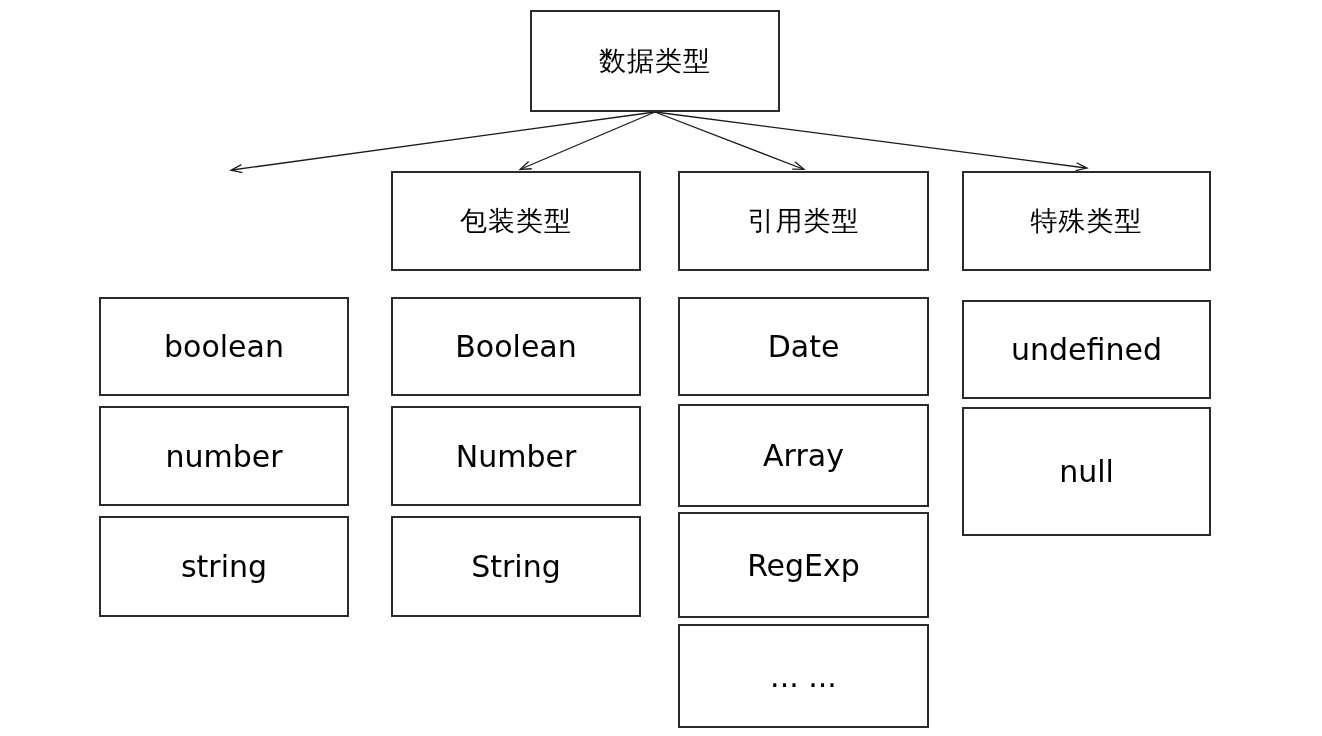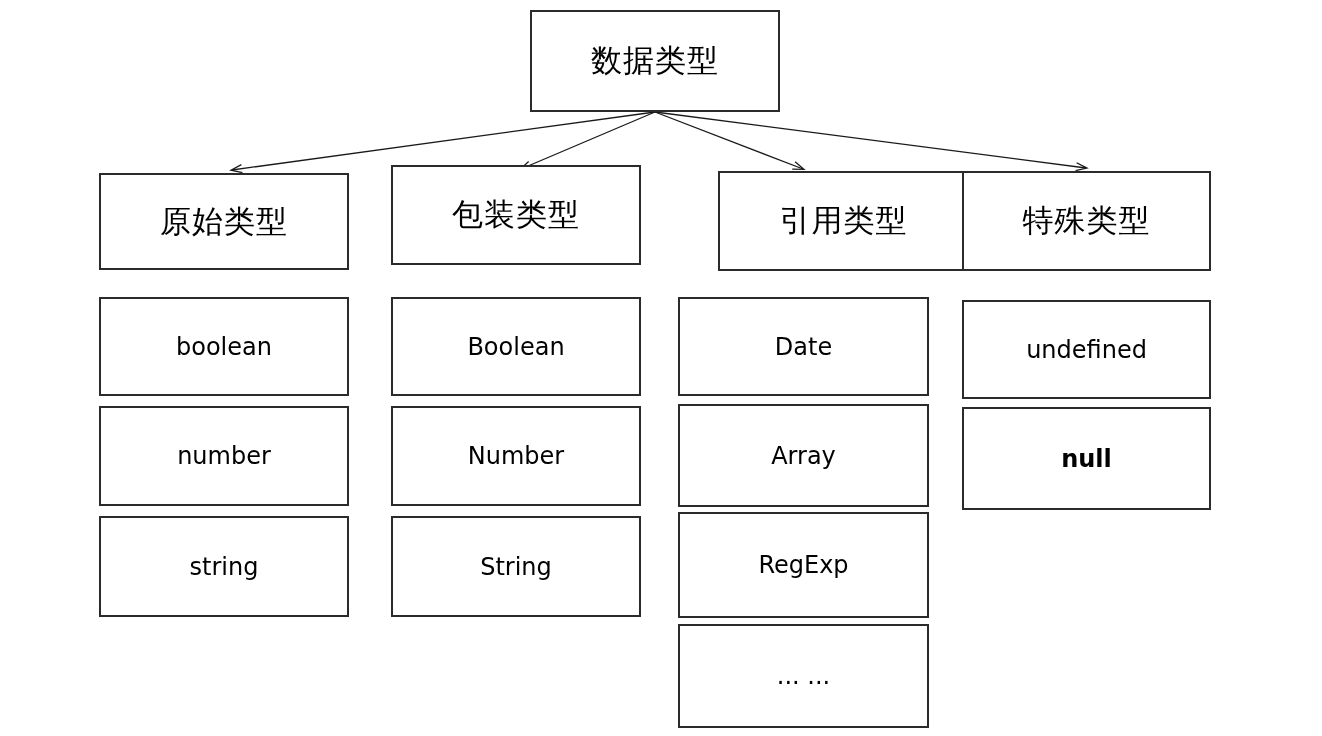--- a/index.html
+++ b/index.html
@@ -33,60 +33,60 @@
     border: 2px solid #2b2b2b;
     background: #ffffff;
     display: flex;
     align-items: center;
     justify-content: center;
     text-align: center;
   }
   
   .cjk {
     font-family: "DejaVu Serif", "Liberation Serif", serif;
-    font-size: 31px;
+    font-size: 27px;
     font-weight: 400;
     letter-spacing: 1px;
   }
   .latin {
     font-family: "DejaVu Sans", "Liberation Sans", sans-serif;
-    font-size: 24px;
+    font-size: 30px;
     font-weight: 400;
   }
   .root {
     left: 530px;
     top: 10px;
     width: 250px;
     height: 102px;
   }
   
   .cat1 { left: 99px;  top: 173px; width: 250px; height: 97px; }
-  .cat2 { left: 391px; top: 165px; width: 250px; height: 100px; }
-  .cat3 { left: 678px; top: 171px; width: 251px; height: 100px; margin-left: 40px; }
+  .cat2 { left: 391px; top: 171px; width: 250px; height: 100px; }
+  .cat3 { left: 678px; top: 171px; width: 251px; height: 100px; }
   .cat4 { left: 962px; top: 171px; width: 249px; height: 100px; text-align: right; }
 
   
   .c1r1 { left: 99px; top: 297px; width: 250px; height: 99px; }
   .c1r2 { left: 99px; top: 406px; width: 250px; height: 100px; }
   .c1r3 { left: 99px; top: 516px; width: 250px; height: 101px; }
 
   
   .c2r1 { left: 391px; top: 297px; width: 250px; height: 99px; }
   .c2r2 { left: 391px; top: 406px; width: 250px; height: 100px; }
   .c2r3 { left: 391px; top: 516px; width: 250px; height: 101px; }
 
   
   .c3r1 { left: 678px; top: 297px; width: 251px; height: 99px; text-align: right; }
   .c3r2 { left: 678px; top: 404px; width: 251px; height: 103px; }
   .c3r3 { left: 678px; top: 512px; width: 251px; height: 106px; }
   .c3r4 { left: 678px; top: 624px; width: 251px; height: 104px; }
 
   
   .c4r1 { left: 962px; top: 300px; width: 249px; height: 99px; text-align: center; }
-  .c4r2 { left: 962px; top: 407px; width: 249px; height: 103px; font-weight: bold; }
+  .c4r2 { left: 962px; top: 407px; width: 249px; height: 129px; }
 </style>
 </head>
 <body>
 
 <div id="canvas">
 
   <svg id="arrow-layer" viewBox="0 0 1322 736" width="1322" height="736" xmlns="http://www.w3.org/2000/svg">
     <defs>
       <marker id="ah" markerWidth="14" markerHeight="14" refX="11" refY="5" orient="auto" markerUnits="userSpaceOnUse">
         <path d="M1,1 L12,5 L1,9" fill="none" stroke="#1a1a1a" stroke-width="1.3"></path>
@@ -97,23 +97,20 @@
       <line x1="655" y1="112" x2="521" y2="169" marker-end="url(#ah)"></line>
       <line x1="655" y1="112" x2="803" y2="169" marker-end="url(#ah)"></line>
       <line x1="655" y1="112" x2="1086" y2="168" marker-end="url(#ah)"></line>
     </g>
   </svg>
 
   <div class="node root cjk">
     <span>数据类型</span>
   </div>
 
-  <div class="node cat1 cjk">
-    <span>原始类型</span>
-  </div>
   <div class="node cat2 cjk">
     <span>包装类型</span>
   </div>
   <div class="node cat3 cjk">
     <span>引用类型</span>
   </div>
   <div class="node cat4 cjk">
     <span>特殊类型</span>
   </div>
 

